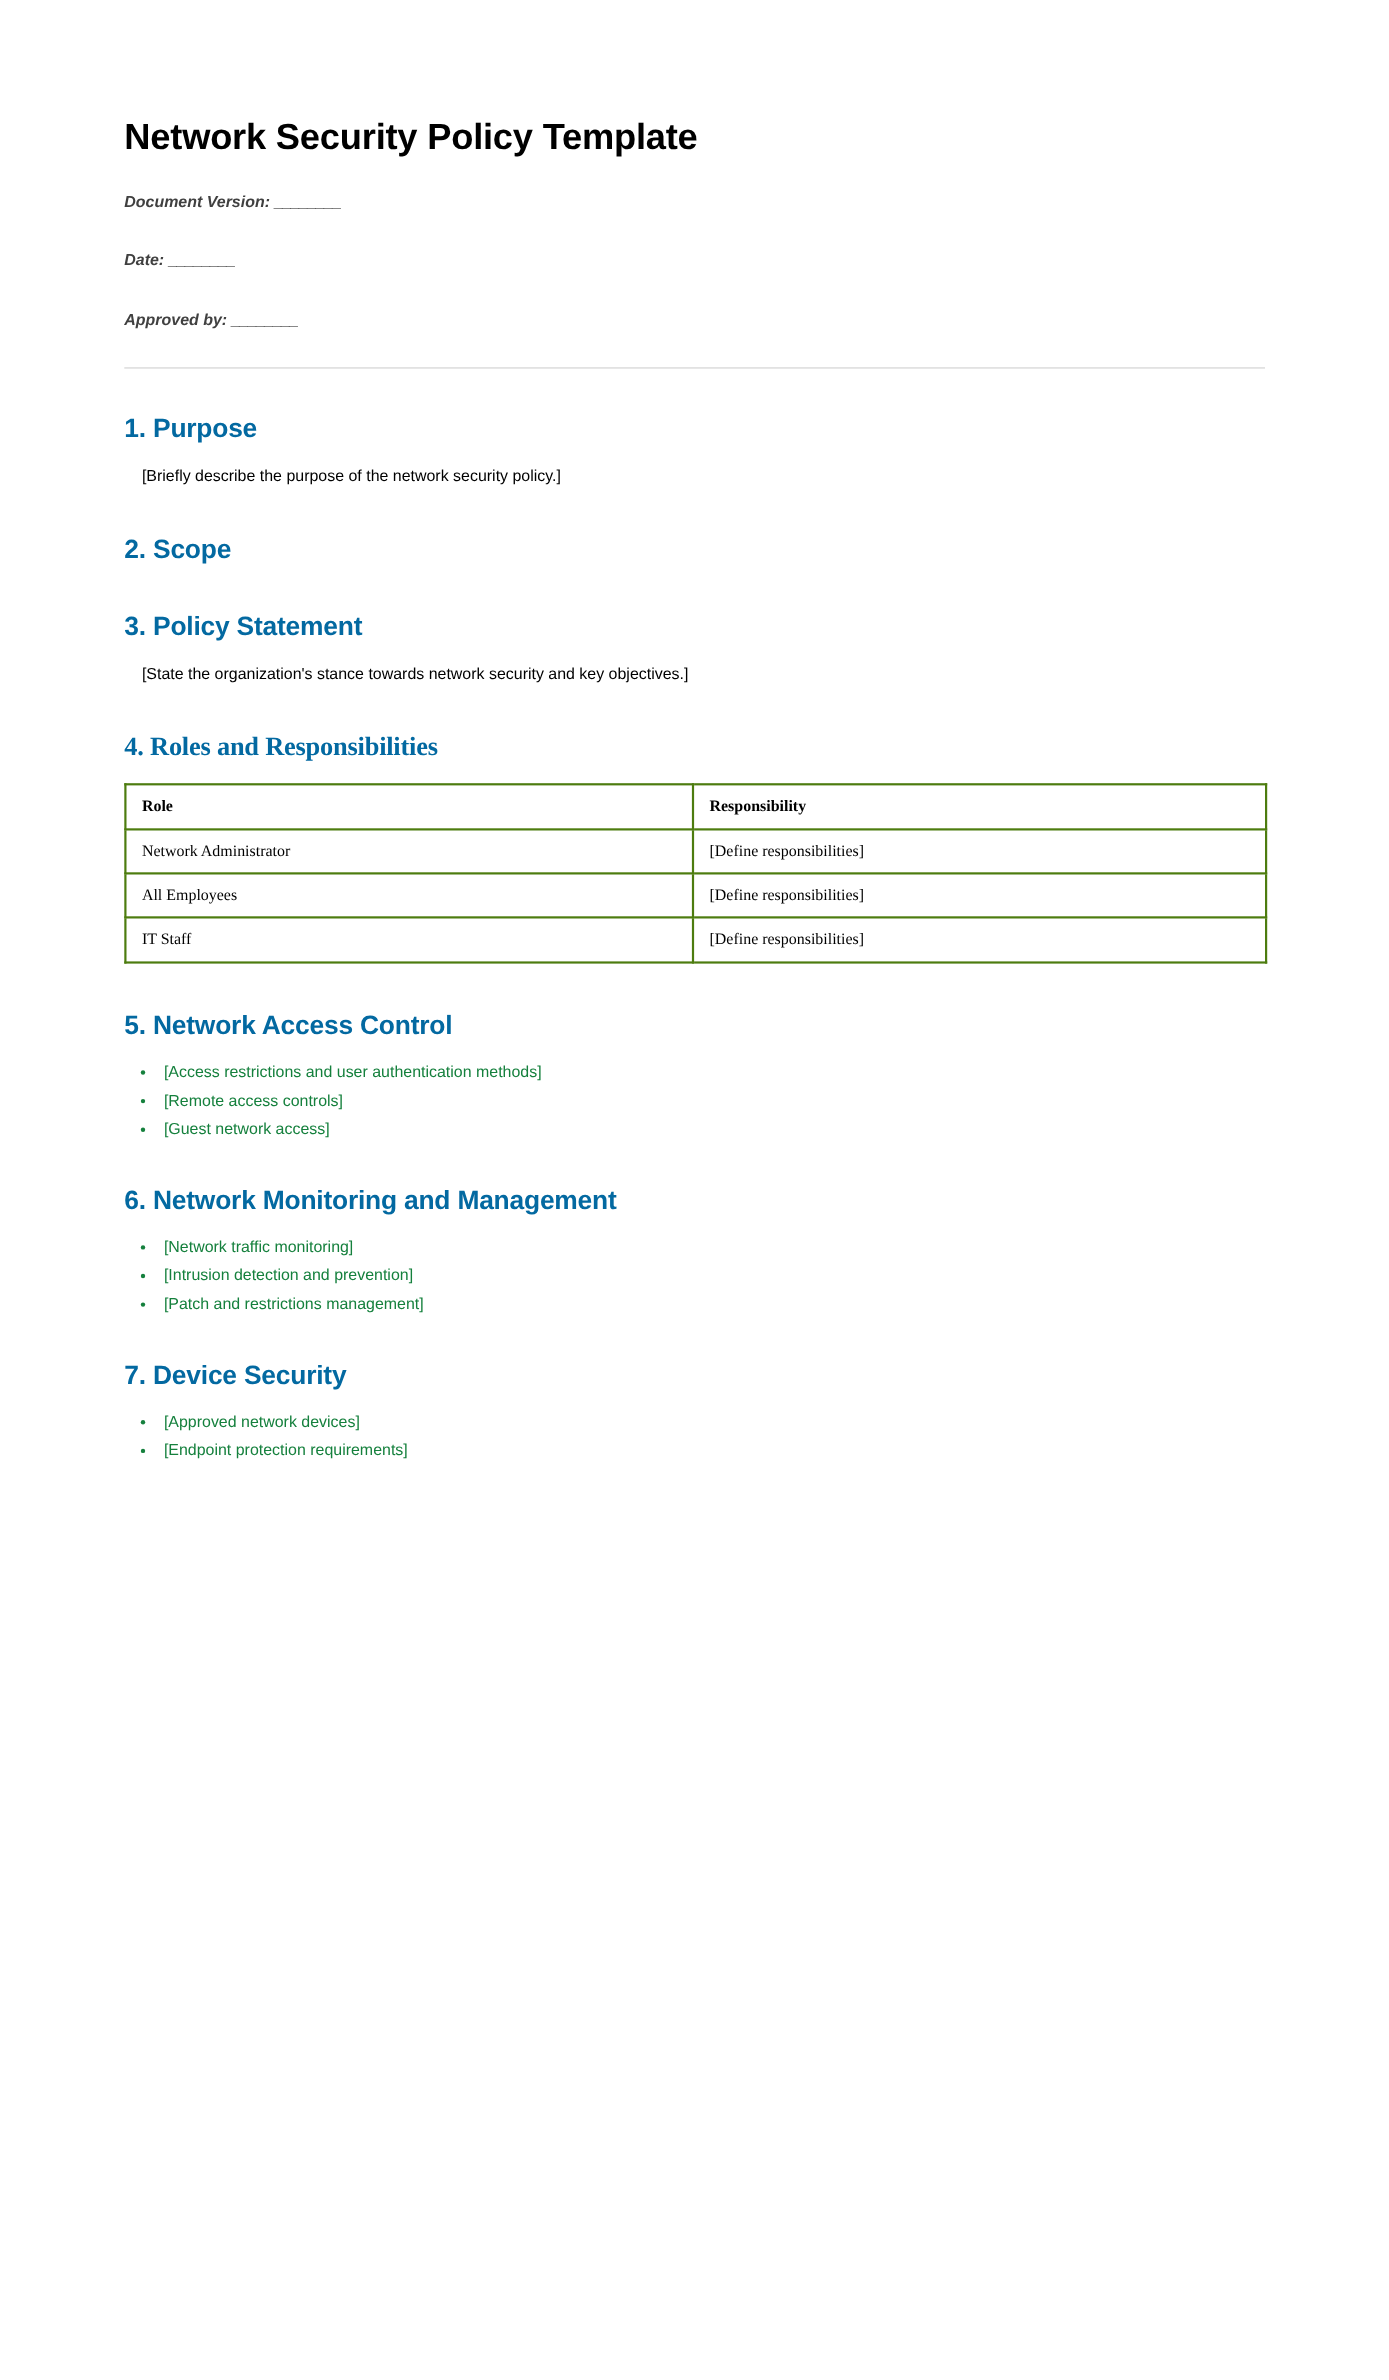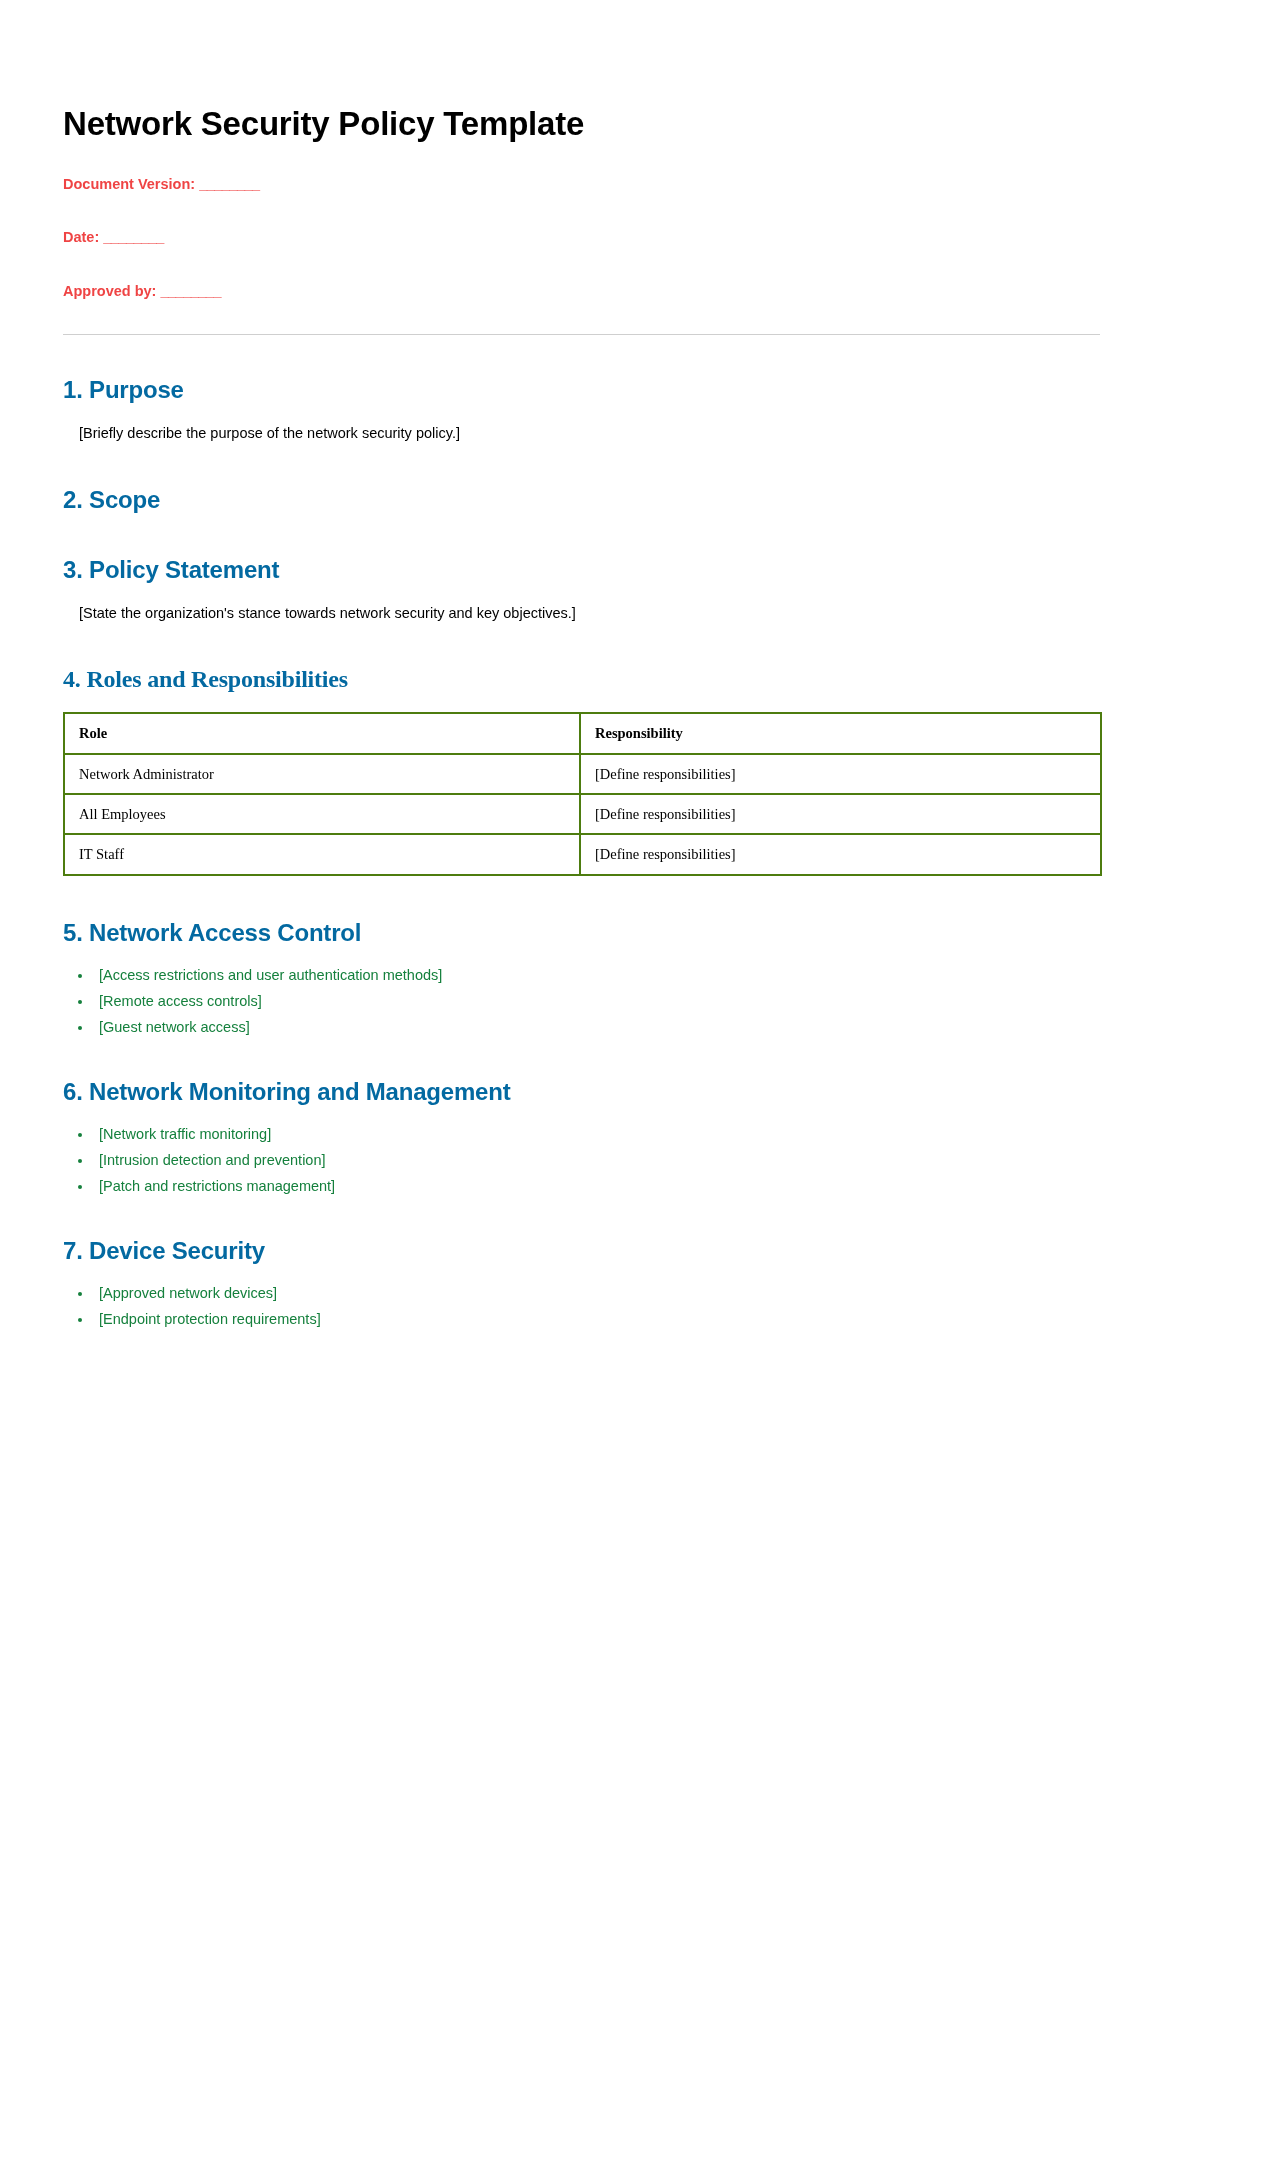--- a/index.html
+++ b/index.html
@@ -12,42 +12,43 @@
     width: 1263px;
     min-height: 2164px;
     font-family: "Liberation Sans", sans-serif;
     color: #000000;
     -webkit-font-smoothing: antialiased;
   }
   .page {
     width: 1263px;
     min-height: 2164px;
     box-sizing: border-box;
-    padding: 105px 113px 60px 63px;
+    padding: 105px 113px 60px 113px;
     background: #ffffff;
   }
   .doc {
     width: 1037px;
   }
 
   .doc-title {
     font-size: 33px;
     font-weight: bold;
     line-height: 1.18;
     margin: 0 0 30px 0;
     letter-spacing: -0.2px;
     color: #000;
   }
 
   .meta-line {
     font-size: 14.5px;
     font-weight: bold;
     line-height: 1.4;
     margin: 0 0 33px 0;
-    color: #ef4444;
+    color: #404040;
+    font-style: italic;
   }
   .meta-line .blank {
     font-weight: bold;
     letter-spacing: -0.5px;
   }
 
   .rule {
     border: 0;
     border-top: 1px solid #cfcfcf;
     margin: 12px 0 40px 0;

